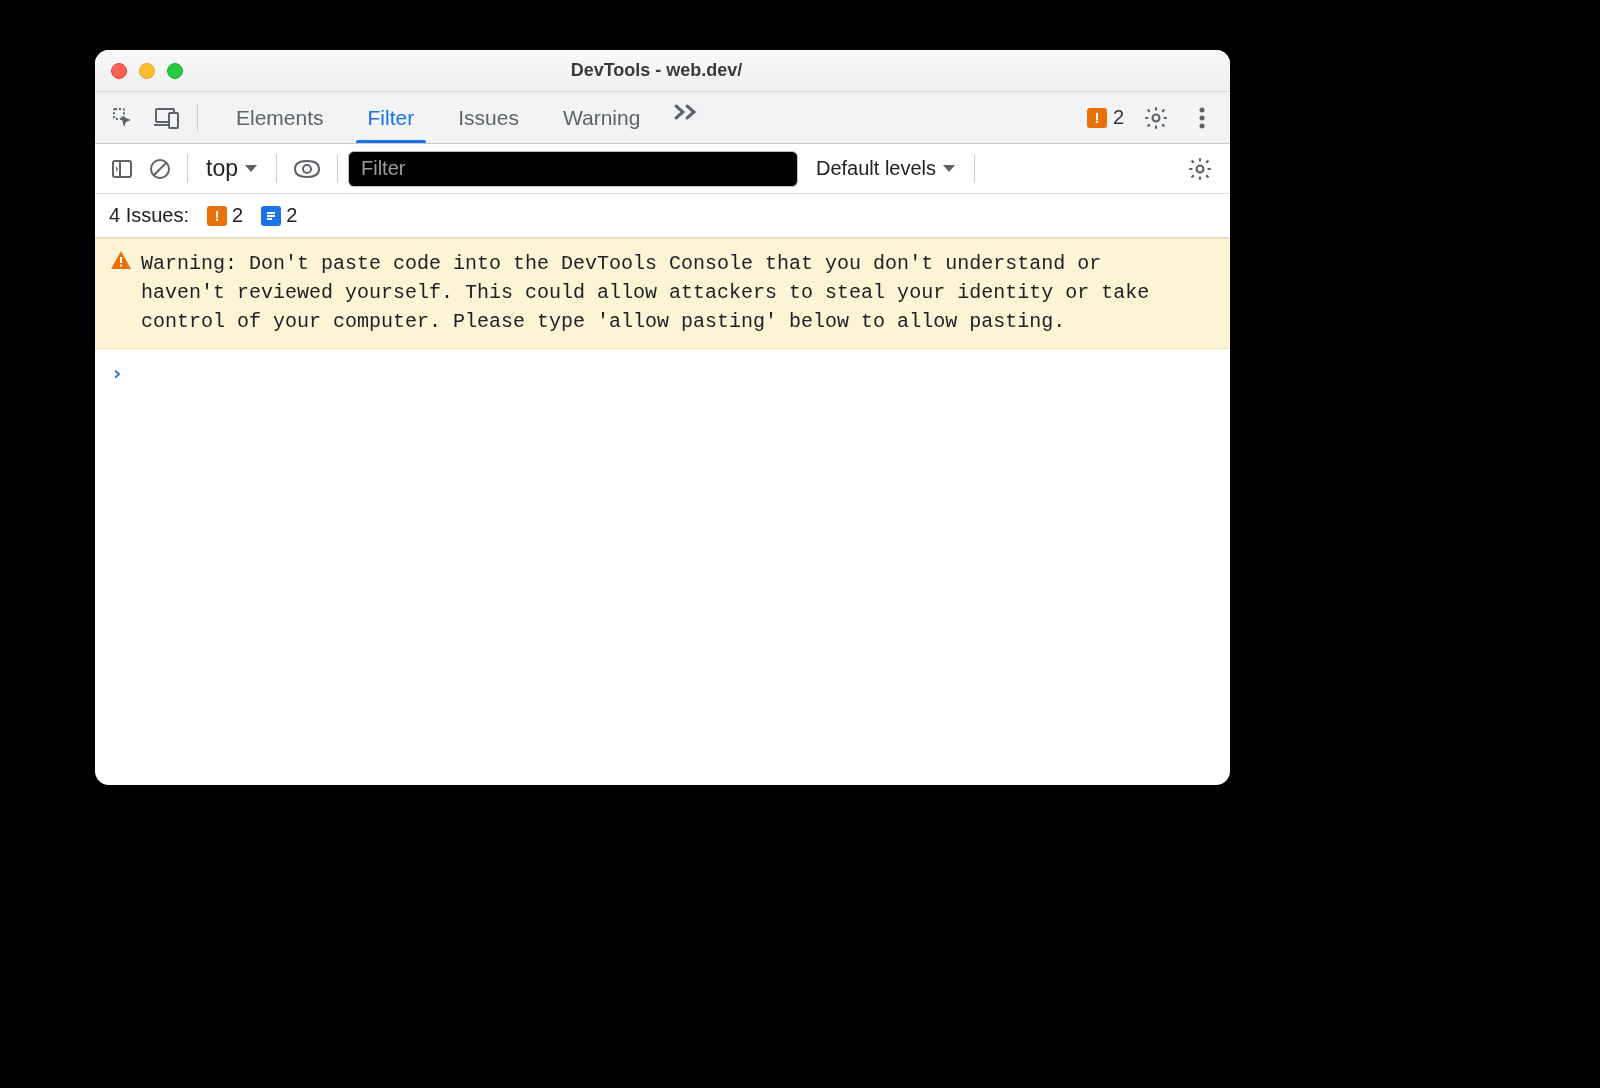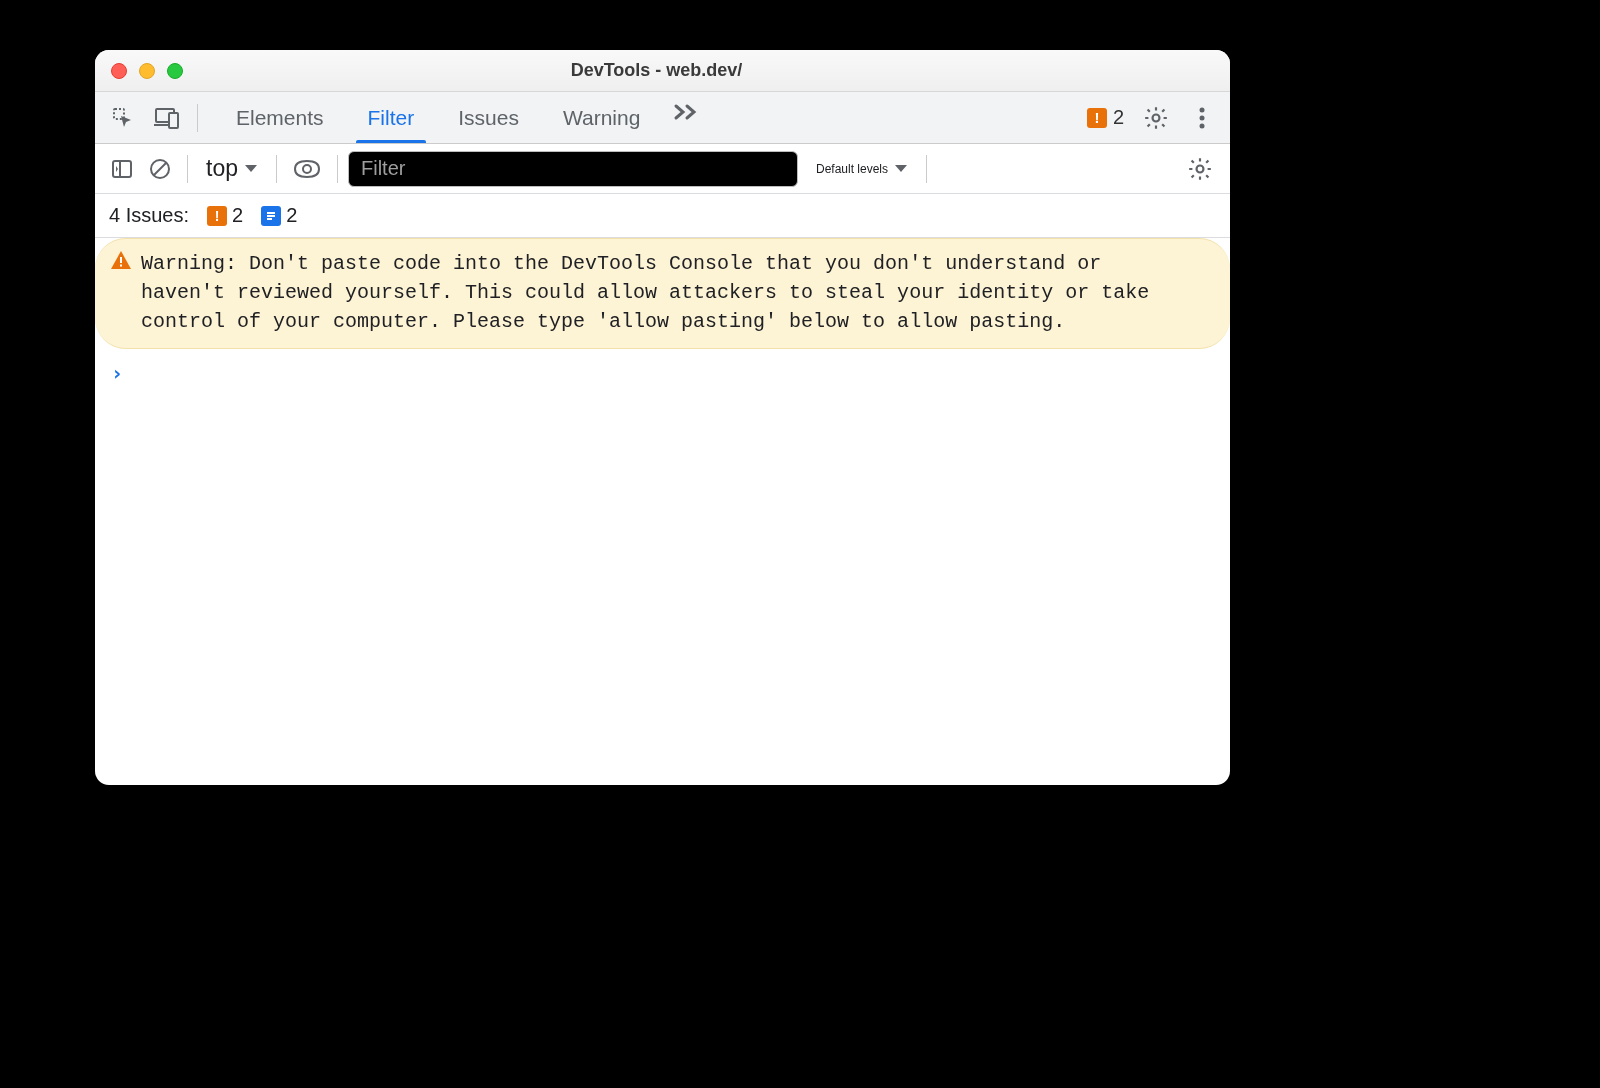--- a/index.html
+++ b/index.html
@@ -133,21 +133,21 @@
     border-radius:6px;
     padding:0 12px;
     font-size:20px;
     color:#5f6368;
     background:#000000;
   }
   .filter-input::placeholder{color:#9e9e9e;}
   .levels{
     margin-left:14px;
     display:flex;align-items:center;gap:6px;
-    font-size:12px;color:#202124;cursor:pointer;
+    font-size:20px;color:#202124;cursor:pointer;
   }
   
   .issues-row{
     height:44px;
     border-bottom:1px solid #dadce0;
     display:flex;align-items:center;
     padding:0 14px;
     font-size:20px;color:#202124;
     gap:18px;
   }
@@ -164,21 +164,20 @@
     background:#fdf3d5;
     border-top:1px solid #f3e1aa;
     border-bottom:1px solid #f3e1aa;
     padding:10px 16px 12px 16px;
     display:flex;
     gap:10px;
     font-family: Menlo, Monaco, "Courier New", monospace;
     font-size:20px;
     color:#202124;
     line-height:1.45;
-    border-radius:31px;
   }
   .warn-triangle{
     flex:0 0 auto;
     margin-top:2px;
   }
   .warn-text{ white-space:pre-wrap; max-width: 1020px;}
   
   .prompt{
     padding:12px 16px;
     font-family: Menlo, Monaco, monospace;

